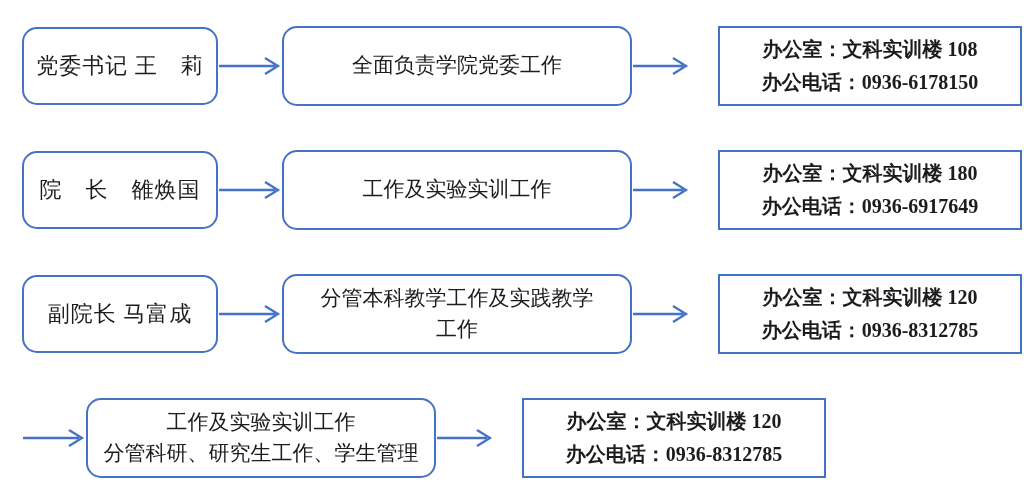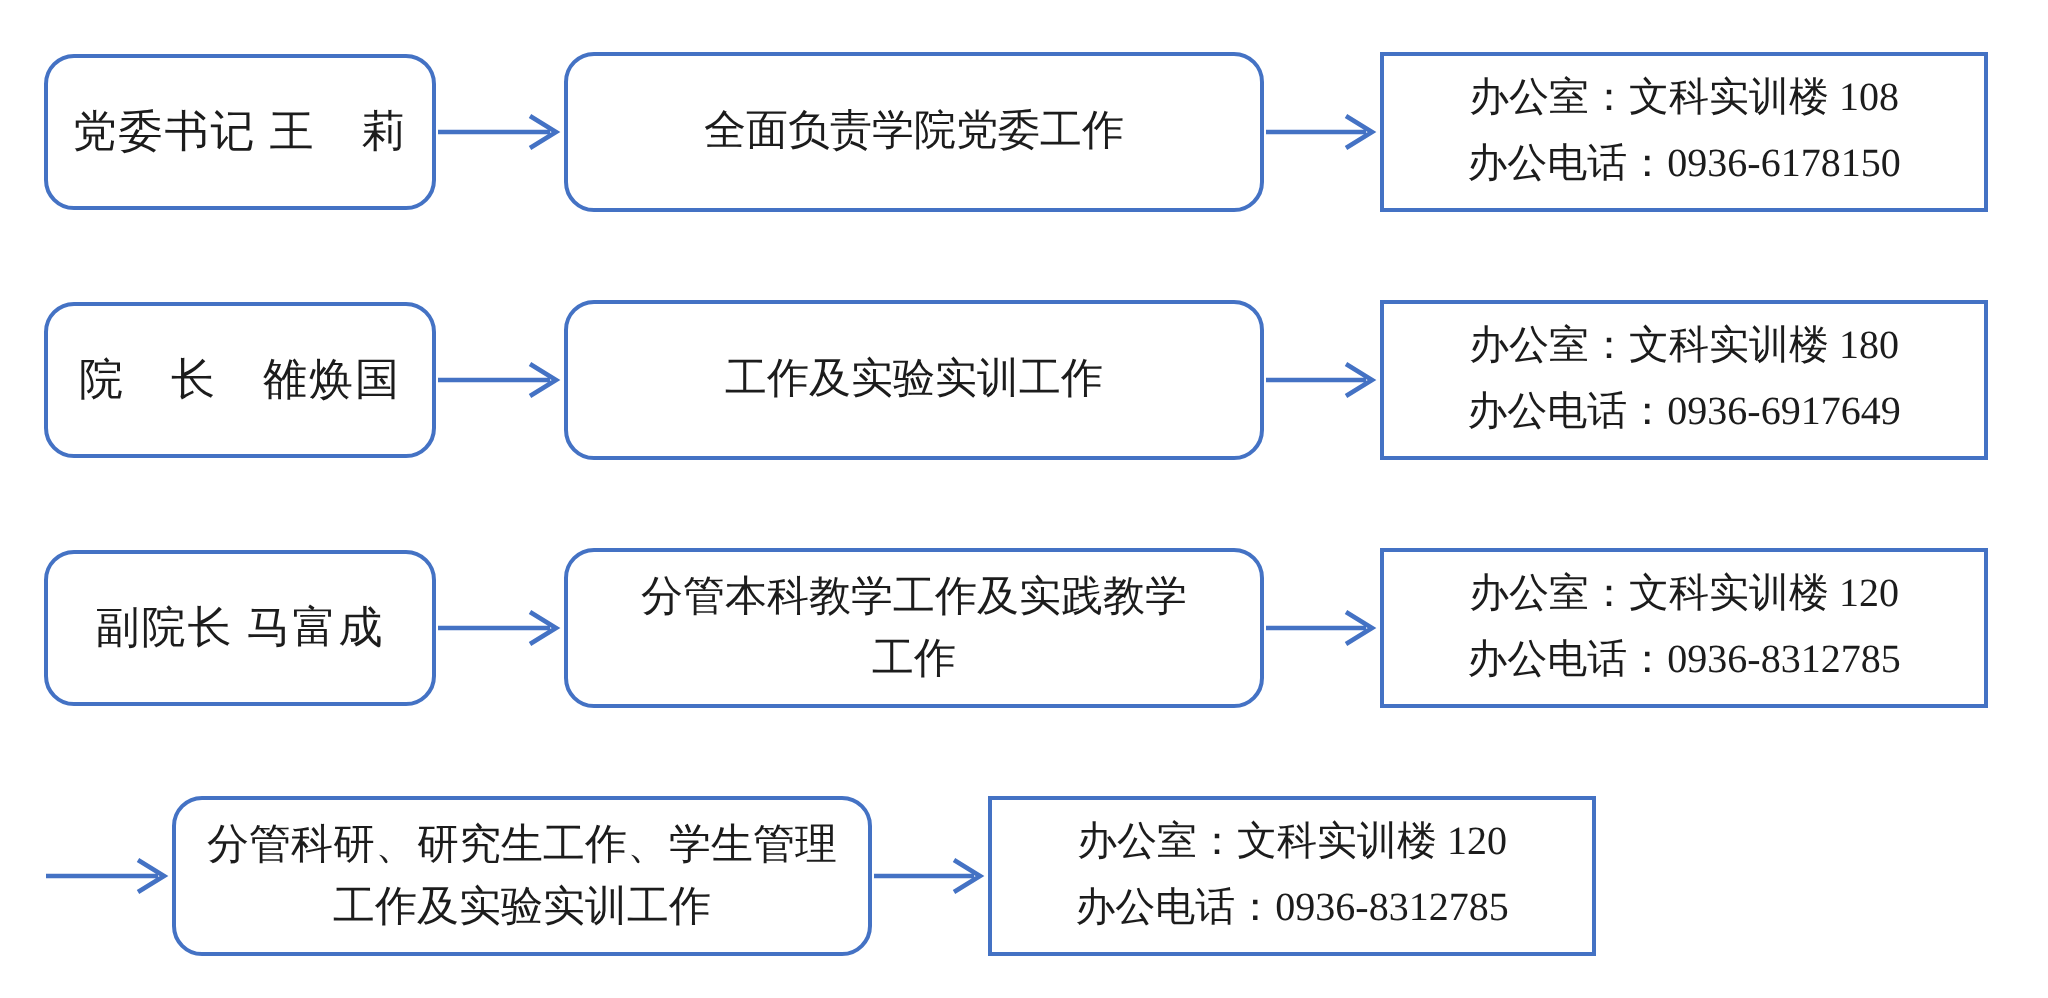--- a/index.html
+++ b/index.html
@@ -47,22 +47,23 @@
     border-radius: 15px;
     font-size: 21px;
     line-height: 1.5;
     text-align: right;
   }
   .office-box {
     width: 304px;
     height: 80px;
     border-radius: 0;
     font-size: 20px;
-    font-weight: normal;
+    font-weight: bold;
     line-height: 1.65;
+    margin-left: 28px;
   }
   .connector {
     display: flex;
     align-items: center;
     flex: 0 0 auto;
   }
   .connector svg { display: block; }
   .duty-line { min-height: 0; }
 </style>
 </head>
@@ -142,22 +143,22 @@
     </div>
   </div>
 
   <div class="row">
     <div class="connector">
       <svg width="64" height="24" viewBox="0 0 64 24">
         <path d="M1 12 H57 M47 4 L60 12 L47 20" stroke="#4472C4" stroke-width="2.3" fill="none"></path>
       </svg>
     </div>
     <div class="box duty-box">
+      <div class="duty-line">工作及实验实训工作</div>
       <div class="duty-line">分管科研、研究生工作、学生管理</div>
-      <div class="duty-line">工作及实验实训工作</div>
     </div>
     <div class="connector">
       <svg width="58" height="24" viewBox="0 0 58 24">
         <path d="M1 12 H51 M41 4 L54 12 L41 20" stroke="#4472C4" stroke-width="2.3" fill="none"></path>
       </svg>
     </div>
     <div class="box office-box">
       <div>办公室：文科实训楼 120</div>
       <div>办公电话：0936-8312785</div>
     </div>

